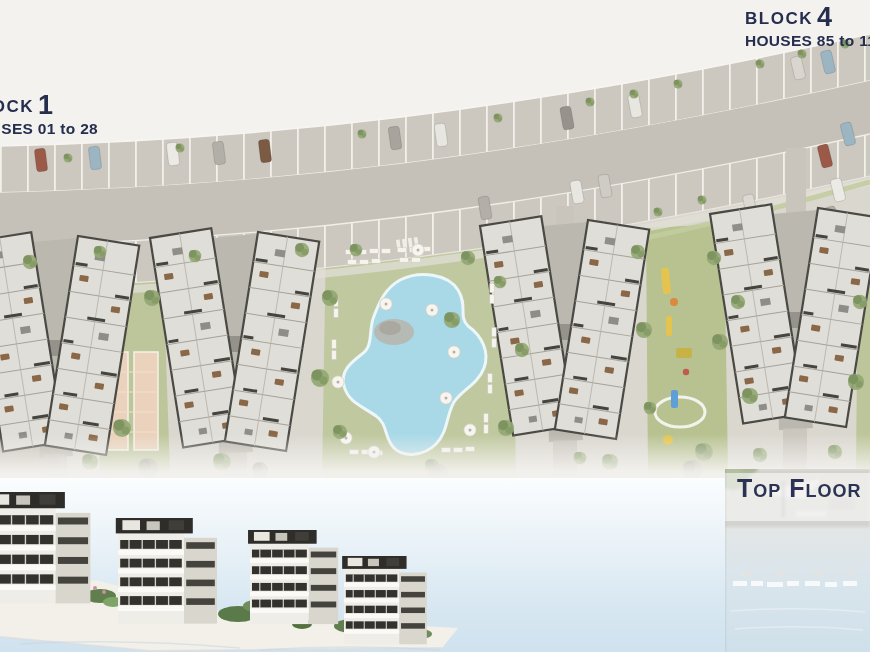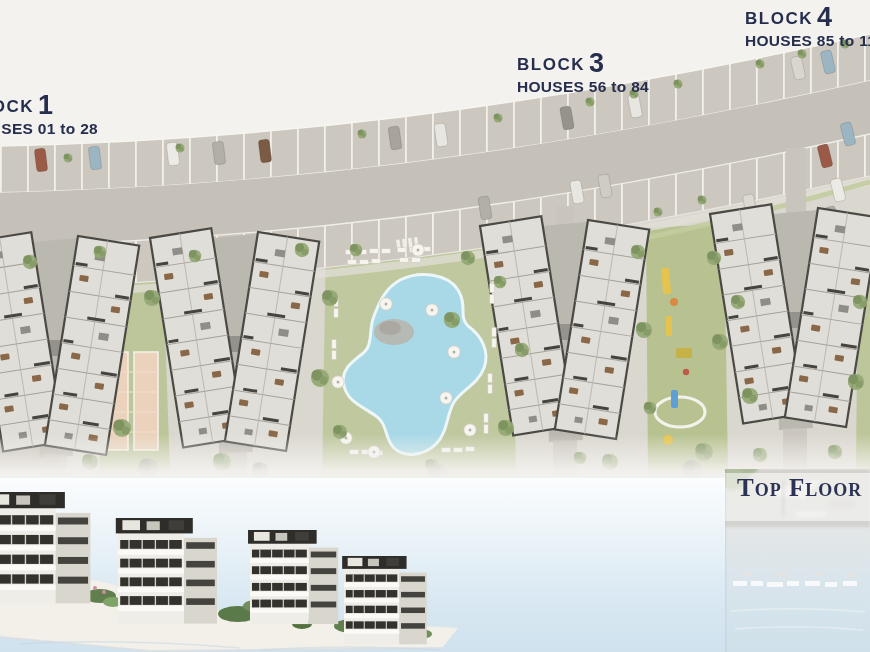--- a/index.html
+++ b/index.html
@@ -10,21 +10,21 @@
   .siteplan{position:absolute;left:0;top:0;}
   .block-label{position:absolute;color:#262e4e;font-weight:800;line-height:1.12;white-space:nowrap;}
   .bl-line1{font-size:17px;letter-spacing:1.5px;}
   .bl-num{font-size:27px;letter-spacing:0;margin-left:4px;vertical-align:-2px;}
   .bl-line2{font-size:15.5px;letter-spacing:.3px;}
   .bottom-band{
     position:absolute;left:0;top:478px;width:870px;height:174px;
     background:linear-gradient(180deg,#fbfdfe 0%,#eef5f9 28%,#d9e8f2 70%,#cfe2ee 100%);
   }
   .render3d{position:absolute;left:0;top:0;}
-  .right-panel{position:absolute;left:725px;top:469px;width:145px;height:183px;overflow:hidden;font-family:Liberation Serif, serif;}
+  .right-panel{position:absolute;left:725px;top:469px;width:145px;height:183px;overflow:hidden;}
   .right-panel svg{position:absolute;left:0;top:0;}
   .top-floor-title{
     position:absolute;left:12px;top:5px;color:#2b3254;font-weight:800;
     font-size:25px;font-variant:small-caps;letter-spacing:1px;white-space:nowrap;
   }
 </style>
 </head>
 <body>
 
 <div class="stage">
@@ -314,24 +314,20 @@
         <use href="#gtree" transform="translate(260,470) scale(0.8)"></use>
     </g>
 
     <rect x="0" y="434" width="870" height="46" fill="url(#fadeG)"></rect>
   </svg>
 
   <div class="block-label" style="left:-34px;top:90px">
     <div class="bl-line1"><span>BLOCK</span><span class="bl-num">1</span></div>
     <div class="bl-line2">HOUSES 01 to 28</div>
   </div>
-  <div class="block-label" style="left:517px;top:48px">
-    <div class="bl-line1"><span>BLOCK</span><span class="bl-num">3</span></div>
-    <div class="bl-line2">HOUSES 56 to 84</div>
-  </div>
   <div class="block-label" style="left:745px;top:2px">
     <div class="bl-line1"><span>BLOCK</span><span class="bl-num">4</span></div>
     <div class="bl-line2">HOUSES 85 to 11</div>
   </div>
 
   <div class="bottom-band">
     <svg class="render3d" width="470" height="174" viewBox="0 0 470 174">
       <defs>
         <g id="rb">
           <rect x="0" y="12" width="60" height="84" fill="#efede7"></rect>

